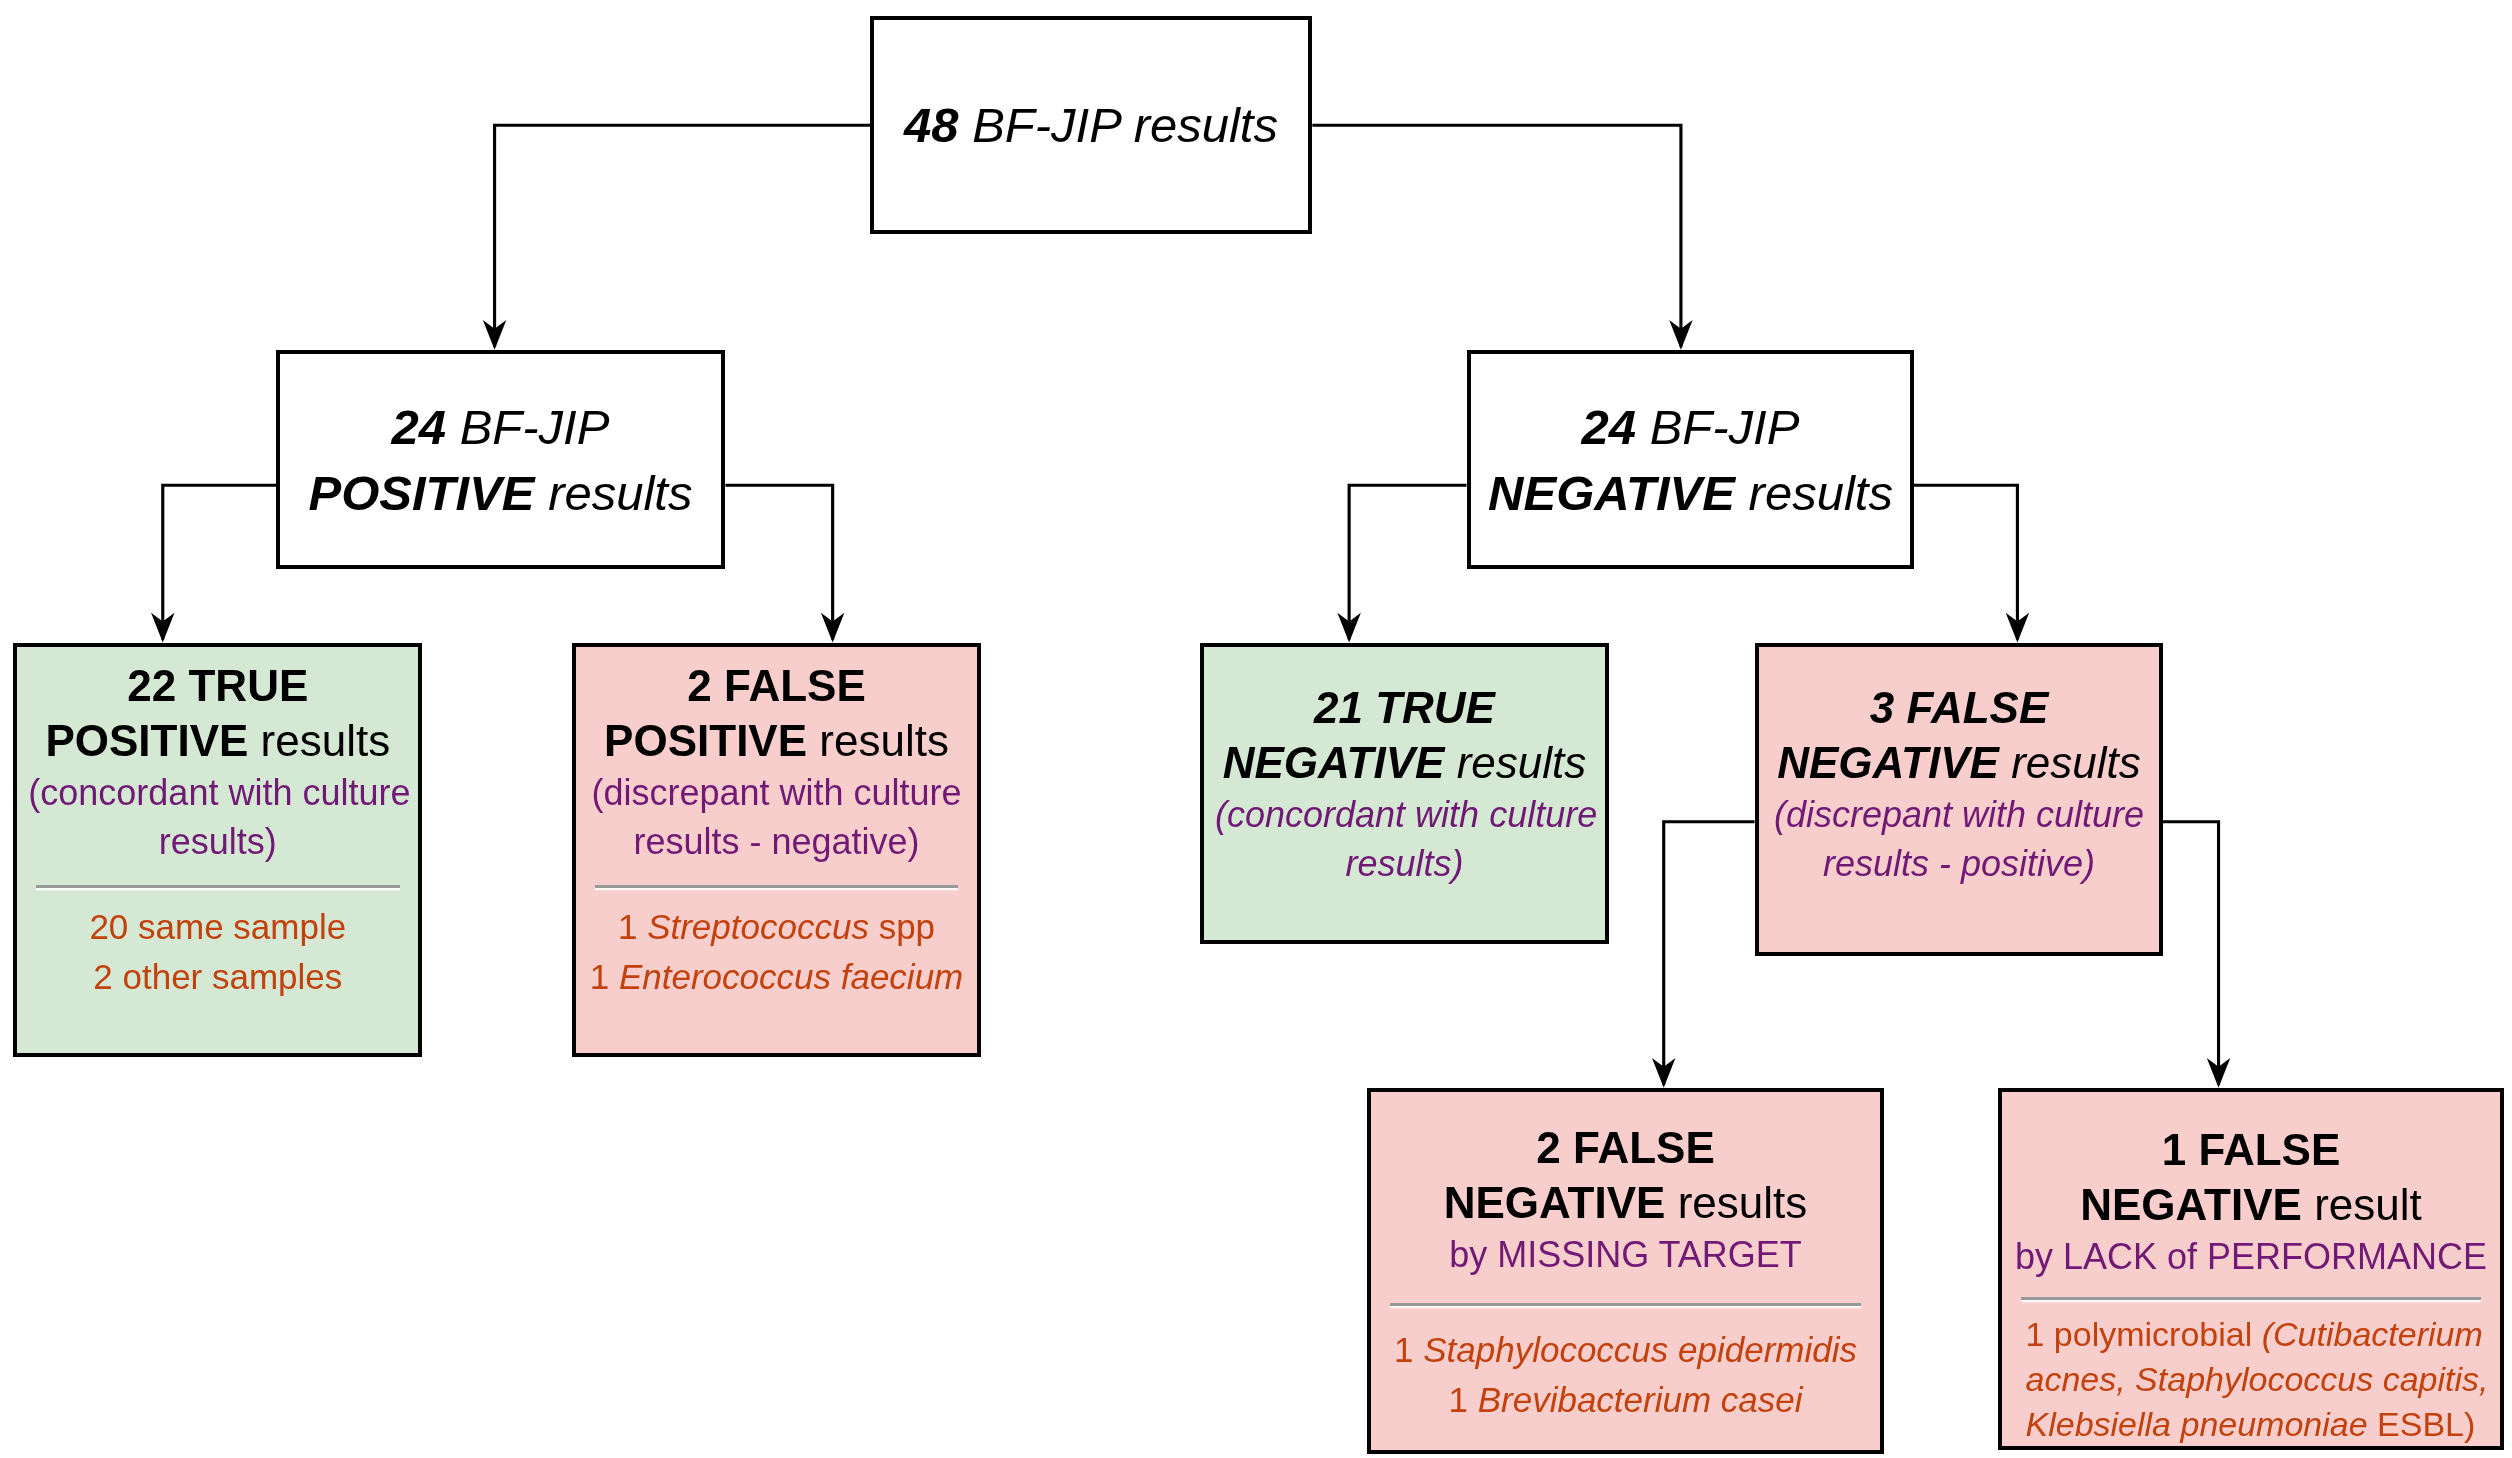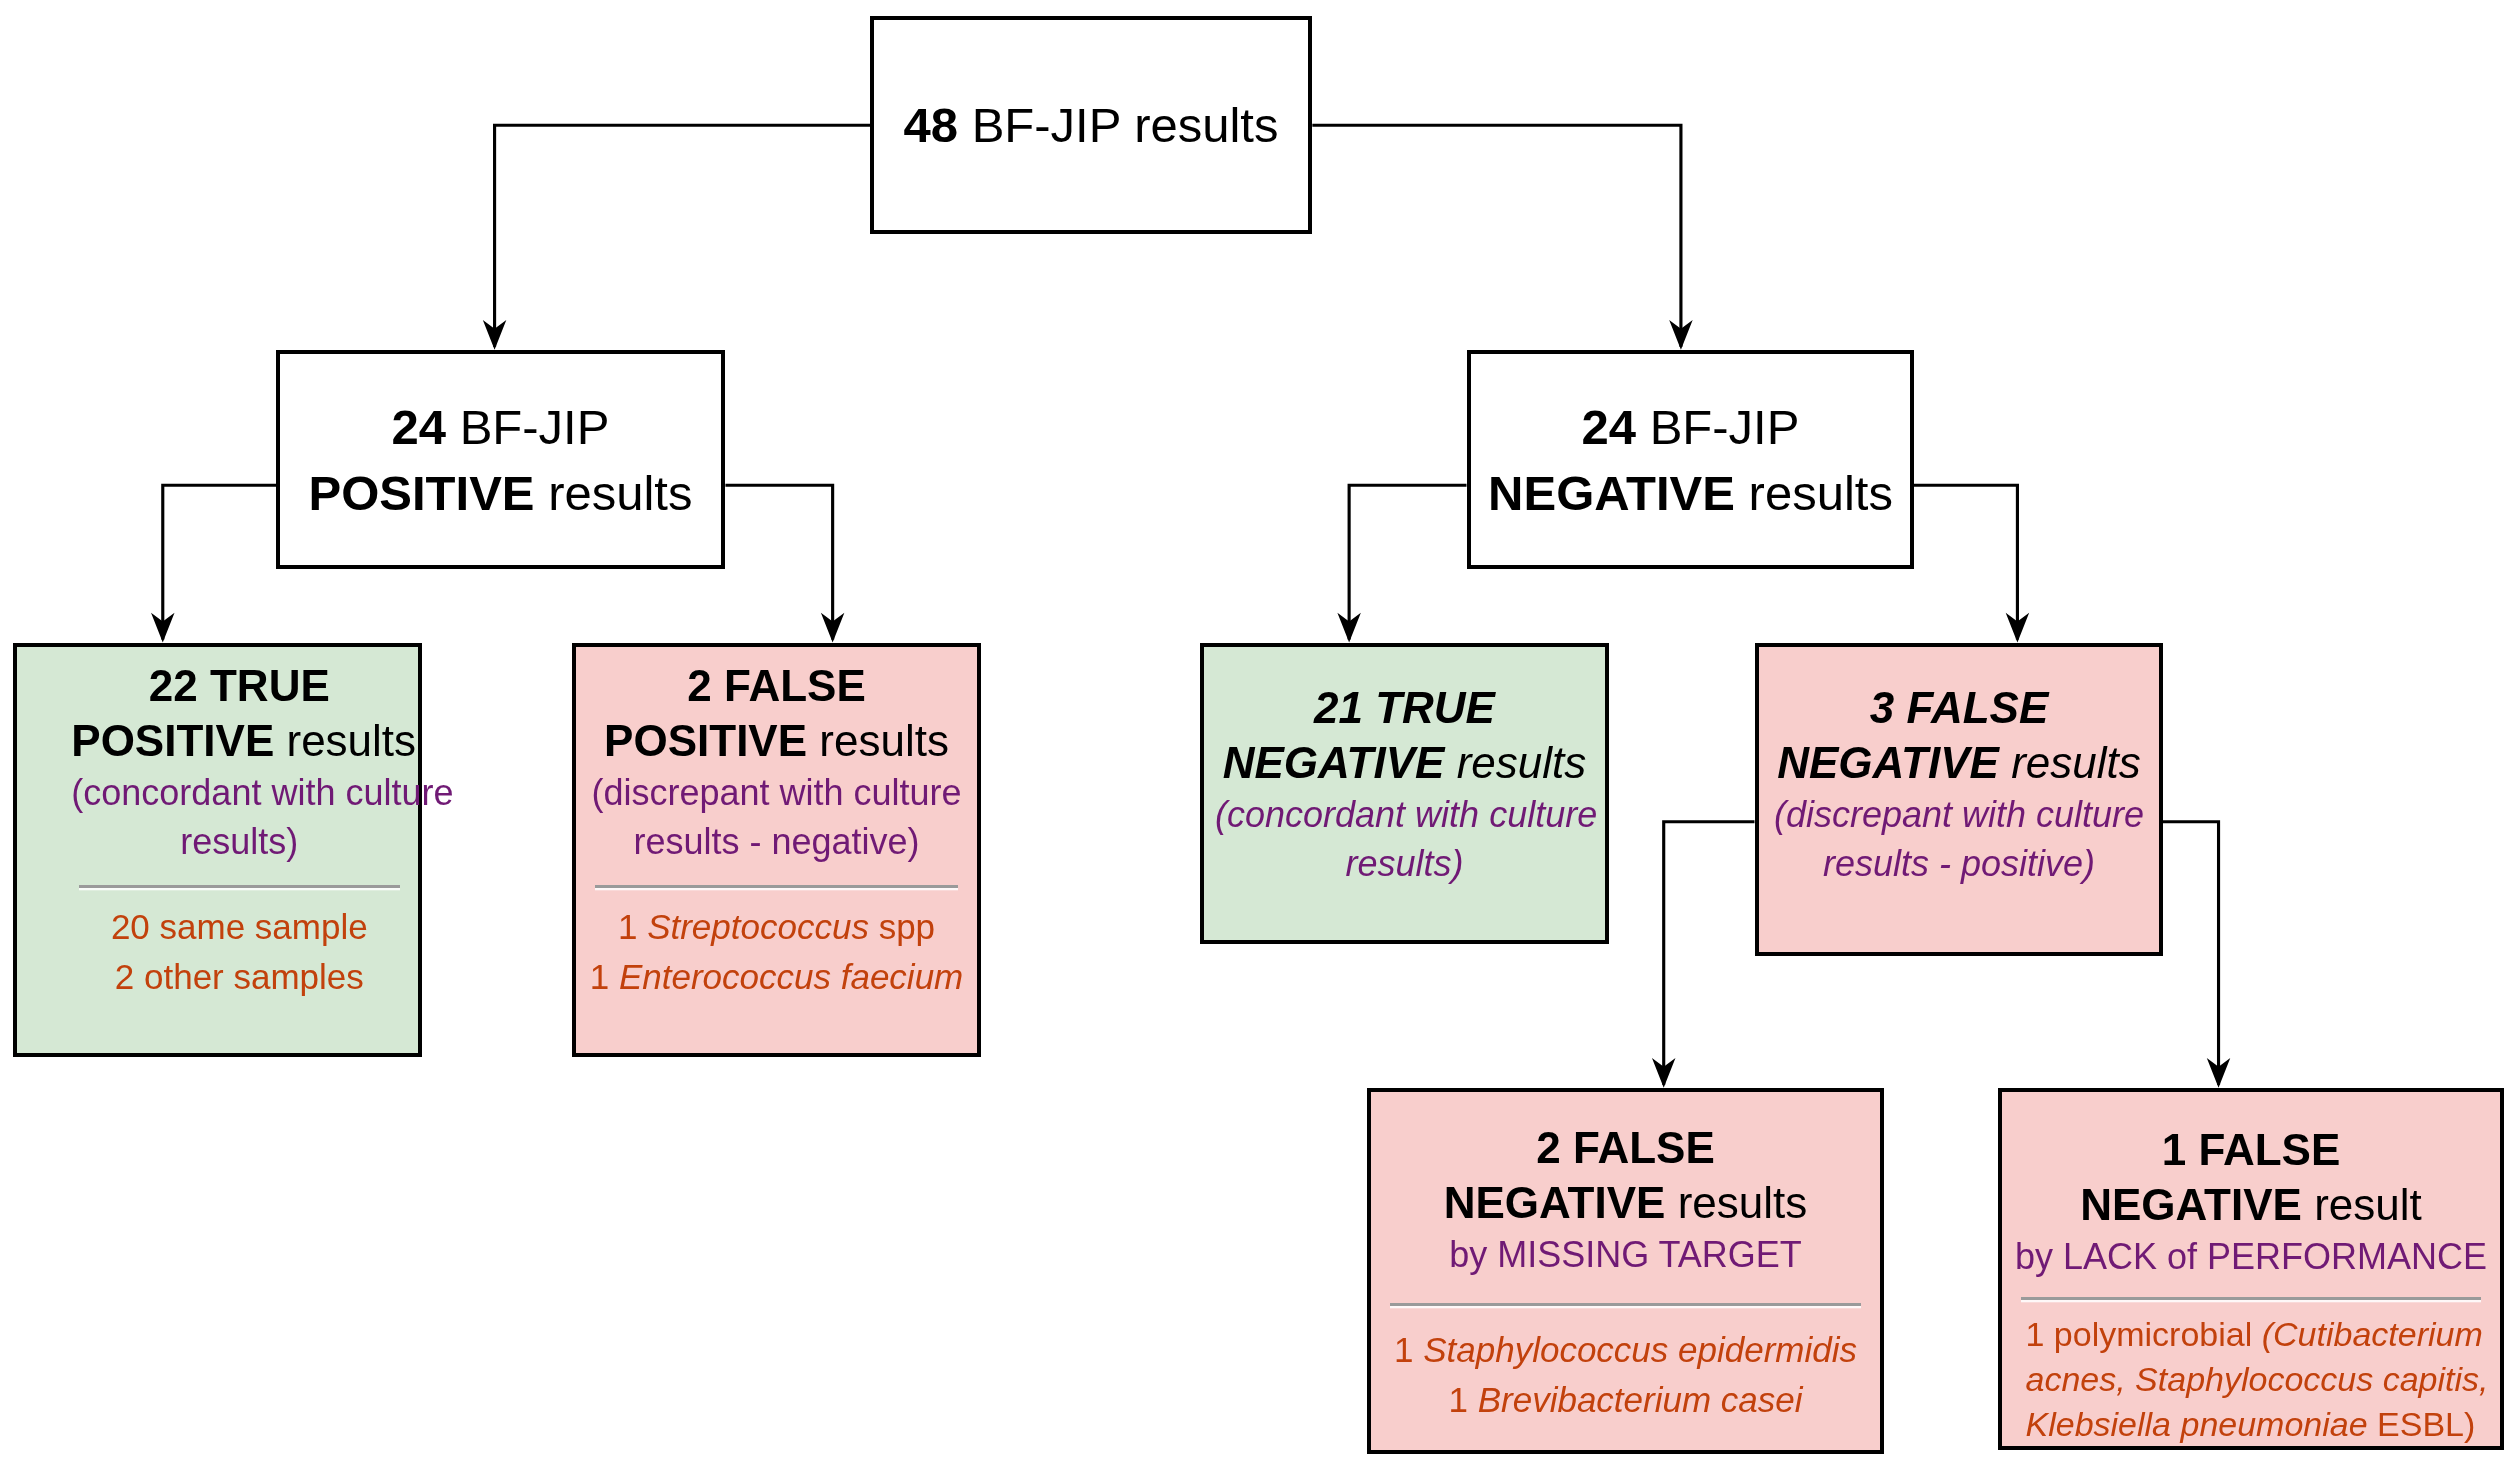--- a/index.html
+++ b/index.html
@@ -6,21 +6,21 @@
   body{
     width:2512px;height:1458px;position:relative;background:#ffffff;
     font-family:"Liberation Sans","DejaVu Sans",sans-serif;color:#000;
     overflow:hidden;
   }
   .connectors{position:absolute;left:0;top:0;width:2512px;height:1458px;}
   .node{
     position:absolute;border:4.7px solid #000;background:#fff;box-sizing:border-box;
     text-align:center;
   }
-  .node.white{display:flex;flex-direction:column;justify-content:center;align-items:center;}
+  .node.white{display:flex;flex-direction:column;justify-content:center;align-items:center;font-style:italic;}
   .node.green{background:#d5e8d4;}
   .node.pink{background:#f8cecc;}
   .wline{font-size:49px;line-height:66px;white-space:nowrap;}
   .colored-content{padding:11px 11px 0 11px;}
   .title-line{font-size:44px;line-height:55px;white-space:nowrap;}
   .sub-line{font-size:36px;line-height:49px;white-space:nowrap;color:#701a75;}
   .detail-line{font-size:35px;line-height:50px;white-space:nowrap;color:#c2410c;}
   .b{font-weight:700;}
   .i{font-style:italic;}
   .divider{
@@ -66,21 +66,21 @@
 <div class="node white" style="left:276px;top:350px;width:449px;height:219px;">
   <div class="wline"><span class="b">24</span><span> BF-JIP</span></div>
   <div class="wline"><span class="b">POSITIVE</span><span> results</span></div>
 </div>
 
 <div class="node white" style="left:1467px;top:350px;width:447px;height:219px;">
   <div class="wline"><span class="b">24</span><span> BF-JIP</span></div>
   <div class="wline"><span class="b">NEGATIVE</span><span> results</span></div>
 </div>
 
-<div class="node green" style="left:13.3px;top:643px;width:409px;height:414px;padding-left:43px;">
+<div class="node green" style="left:13.3px;top:643px;width:409px;height:414px;">
   <div class="colored-content">
     <div class="title-line"><span class="b">22 TRUE</span></div>
     <div class="title-line"><span class="b">POSITIVE</span><span> results</span></div>
     <div class="sub-line">(concordant with culture</div>
     <div class="sub-line">results)</div>
     <div class="divider"></div>
     <div class="detail-line">20 same sample</div>
     <div class="detail-line">2 other samples</div>
   </div>
 </div>

